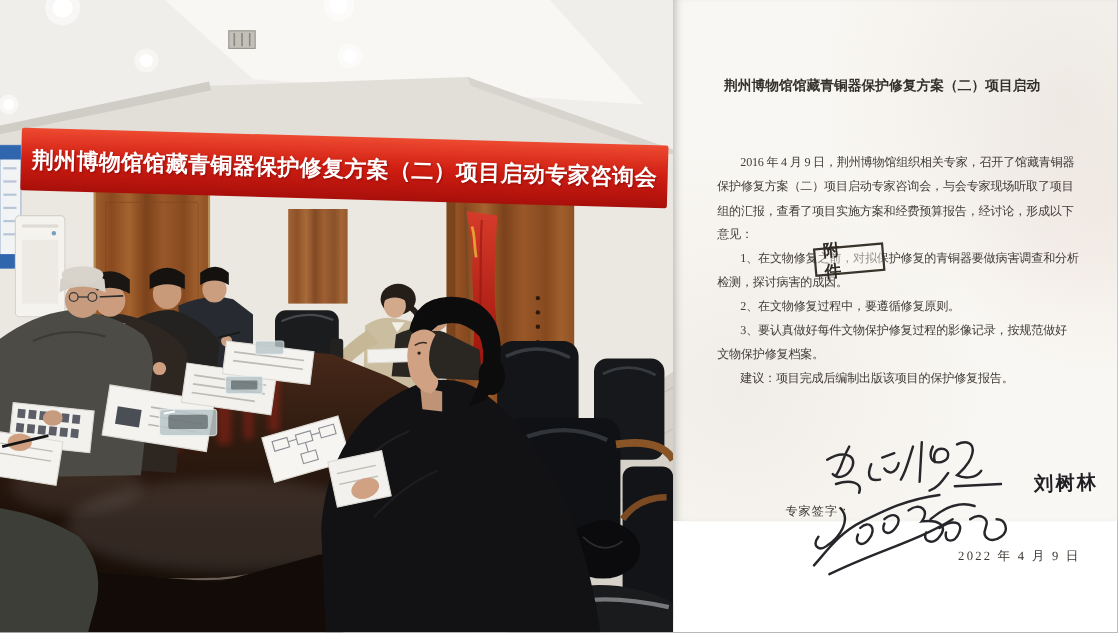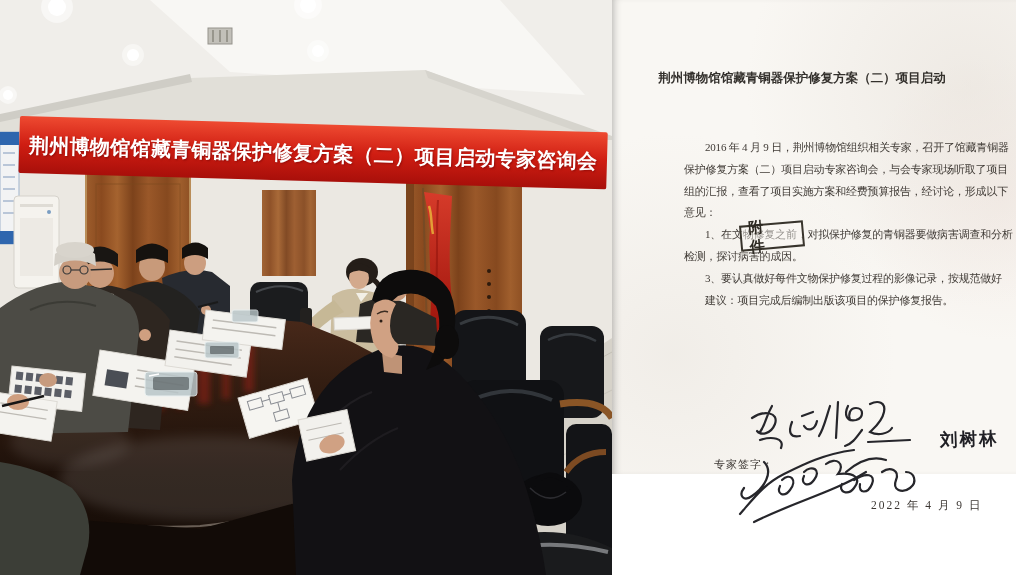--- a/index.html
+++ b/index.html
@@ -17,21 +17,21 @@
     background:#f9f7f3;
     background-image:radial-gradient(circle at 88% 18%,rgba(222,214,205,.4),transparent 42%),
                      radial-gradient(circle at 15% 75%,rgba(225,219,211,.35),transparent 45%),
                      radial-gradient(circle at 96% 42%,rgba(214,170,160,.12),transparent 30%);
     box-shadow:inset 7px 0 9px -6px rgba(0,0,0,.30);
     font-family:"Liberation Serif","DejaVu Serif",serif;color:#3c3733;}
   .doc-title{position:absolute;left:24px;top:70px;width:332px;text-align:center;
     font-weight:bold;font-size:12.5px;color:#33302c;}
   .doc-title2{position:absolute;left:24px;top:96px;width:332px;text-align:center;
     font-weight:bold;font-size:12.5px;color:#33302c;}
-  .doc-body{position:absolute;left:40px;top:140px;width:312px;margin-left:32px;}
+  .doc-body{position:absolute;left:40px;top:140px;width:312px;}
   .doc-body .line{height:21.8px;font-size:11px;letter-spacing:-.2px;white-space:nowrap;color:#403b36;}
   .doc-body .line.indent{padding-left:21px;}
   .stamp{position:absolute;left:128px;top:223px;width:64px;height:26px;
     transform:rotate(-5deg);border:2.5px solid #38342c;background:rgba(250,248,244,.45);
     display:flex;align-items:center;justify-content:center;
     font-weight:bold;font-size:15px;letter-spacing:7px;padding-left:7px;color:#2e2a23;box-sizing:border-box;}
   .sig-label{position:absolute;left:102px;top:436px;font-size:11px;color:#3c3733;letter-spacing:1px;margin-top:21px;}
   .sig-name{position:absolute;left:328px;top:427px;font-size:17.5px;font-weight:bold;color:#1f1f24;
     transform:rotate(-2deg);letter-spacing:2px;}
   .doc-date{position:absolute;left:259px;top:498px;font-size:11.5px;letter-spacing:2px;color:#3c3733;}
@@ -353,21 +353,23 @@
     <div class="doc-title">荆州博物馆馆藏青铜器保护修复方案（二）项目启动</div>
 
     <div class="doc-body">
 
     <div class="line indent">2016 年 4 月 9 日，荆州博物馆组织相关专家，召开了馆藏青铜器</div>
         <div class="line">保护修复方案（二）项目启动专家咨询会，与会专家现场听取了项目</div>
         <div class="line">组的汇报，查看了项目实施方案和经费预算报告，经讨论，形成以下</div>
         <div class="line">意见：</div>
         <div class="line indent">1、在文物修复之前，对拟保护修复的青铜器要做病害调查和分析</div>
         <div class="line">检测，探讨病害的成因。</div>
+        <div class="line indent">2、在文物修复过程中，要遵循修复原则。</div>
         <div class="line indent">3、要认真做好每件文物保护修复过程的影像记录，按规范做好</div>
+        <div class="line">文物保护修复档案。</div>
         <div class="line indent">建议：项目完成后编制出版该项目的保护修复报告。</div>
       </div>
 
     <div class="stamp">附 件</div>
 
     <div class="sig-label">专家签字：</div>
     <div class="sig-name">刘树林</div>
 
     <svg class="sig-svg" width="404" height="575" viewBox="0 0 404 575">
       <g fill="none" stroke="#26262b" stroke-width="2.2" stroke-linecap="round">

